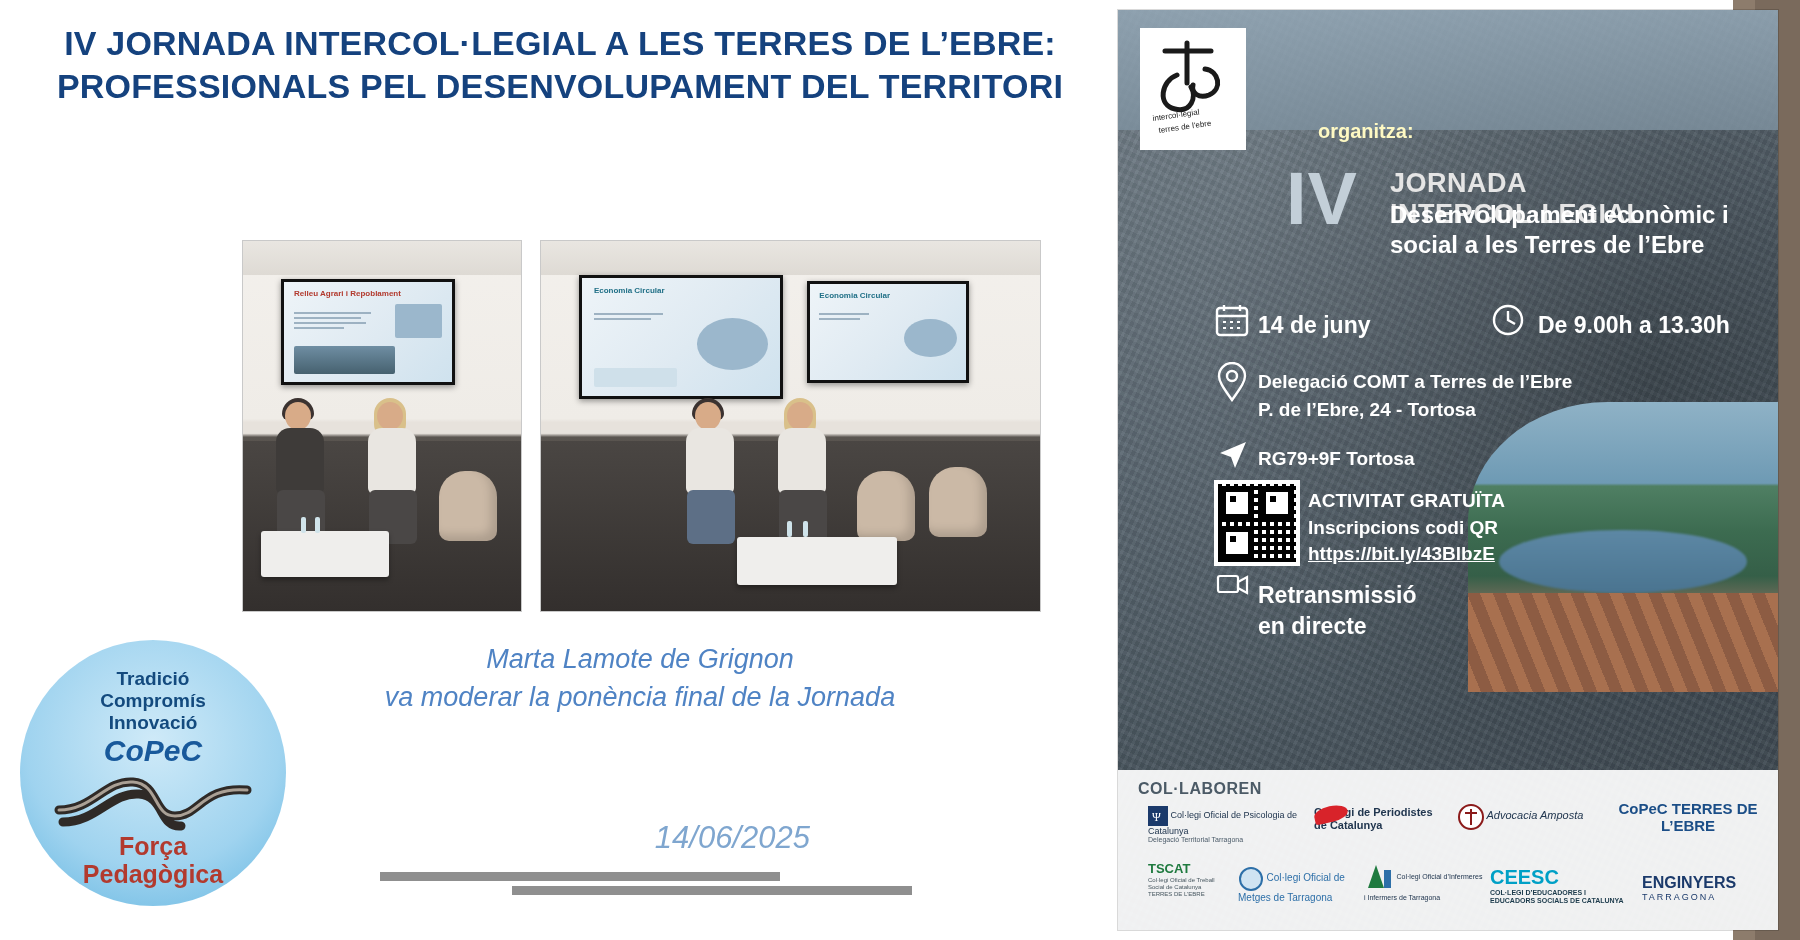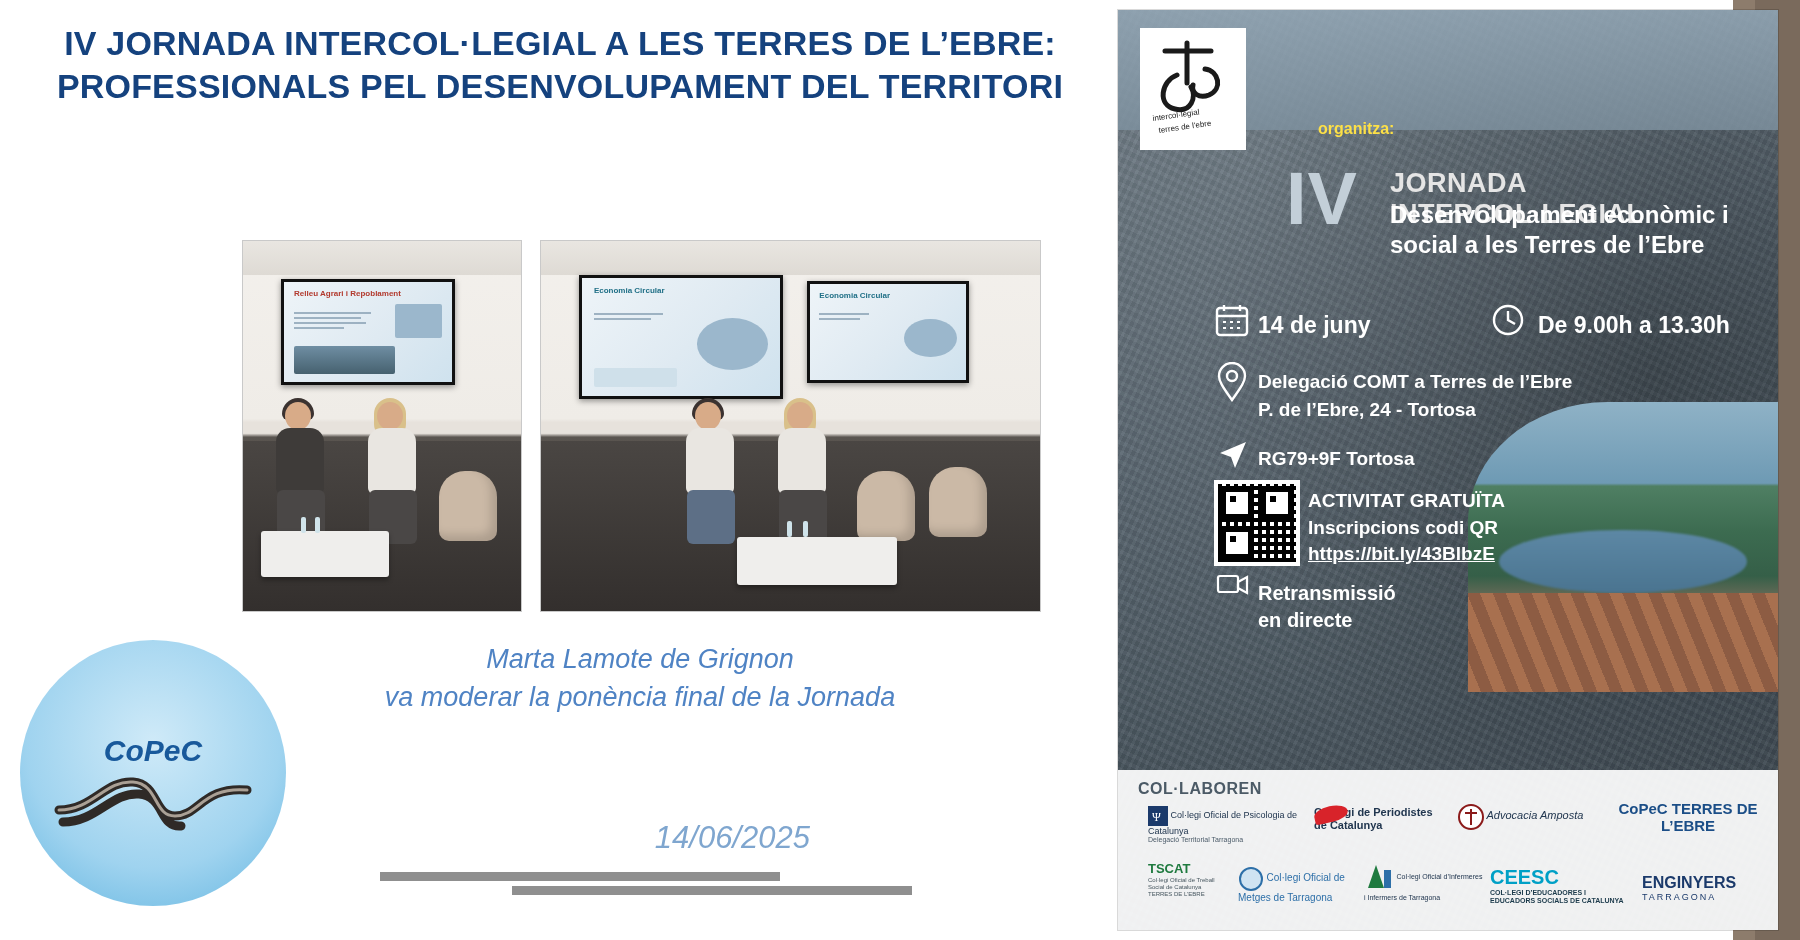--- a/index.html
+++ b/index.html
@@ -312,22 +312,22 @@
     display: flex;
     align-items: center;
     justify-content: center;
   }
   .logo-box svg { width: 92px; height: 108px; }
 
   .organitza {
     position: absolute;
     left: 200px;
     top: 110px;
-    color: #fde047;
-    font-size: 16px;
+    color: #fef9c3;
+    font-size: 20px;
     font-weight: bold;
   }
   .big-iv {
     position: absolute;
     left: 168px;
     top: 146px;
     font-size: 74px;
     font-weight: bold;
     color: #c3cfd8;
     letter-spacing: 1px;
@@ -355,21 +355,21 @@
     position: absolute;
     color: #fff;
     font-weight: bold;
   }
   .ir-date { left: 140px; top: 302px; font-size: 23px; }
   .ir-time { left: 420px; top: 302px; font-size: 23px; }
   .ir-place { left: 140px; top: 358px; font-size: 19px; line-height: 1.45; }
   .ir-geo { left: 140px; top: 438px; font-size: 19px; }
   .ir-free { left: 190px; top: 478px; font-size: 19px; line-height: 1.4; font-weight: bold; }
   .ir-free a { color: #ffffff; text-decoration: underline; }
-  .ir-stream { left: 140px; top: 570px; font-size: 20px; line-height: 1.35; }
+  .ir-stream { left: 140px; top: 570px; font-size: 23px; line-height: 1.35; }
 
   .ic {
     position: absolute;
     color: #fff;
   }
   .ic svg { display: block; }
   .qr {
     position: absolute;
     left: 96px;
     top: 470px;
@@ -550,32 +550,41 @@
     <div class="caption">
       <div>Marta Lamote de Grignon</div>
       <div>va moderar la ponència final de la Jornada</div>
     </div>
 
     <div class="date-text">14/06/2025</div>
     <div class="bar-1"></div>
     <div class="bar-2"></div>
 
     <div class="copec-logo">
+      <div class="l1">
+        <div>Tradició</div>
+        <div>Compromís</div>
+        <div>Innovació</div>
+      </div>
       <div class="brand">
         <span>CoPeC</span>
       </div>
       <svg class="knot" viewBox="0 0 200 66">
         <g fill="none" stroke="#2f2a27" stroke-width="9" stroke-linecap="round">
           <path d="M6 44 C 40 44, 52 14, 80 16 C 106 18, 100 50, 122 50 C 146 50, 150 20, 194 24"></path>
           <path d="M10 56 C 44 56, 58 26, 86 28 C 112 30, 106 62, 128 60"></path>
         </g>
         <g fill="none" stroke="#ded3c4" stroke-width="3" stroke-linecap="round" opacity=".7">
           <path d="M6 44 C 40 44, 52 14, 80 16 C 106 18, 100 50, 122 50 C 146 50, 150 20, 194 24"></path>
         </g>
       </svg>
+      <div class="l2">
+        <div>Força</div>
+        <div>Pedagògica</div>
+      </div>
     </div>
   </div>
 
   <div class="poster">
     <div class="rock"></div>
     <div class="sky"></div>
 
     <div class="river-photo">
       <div class="water"></div>
       <div class="roofs"></div>

